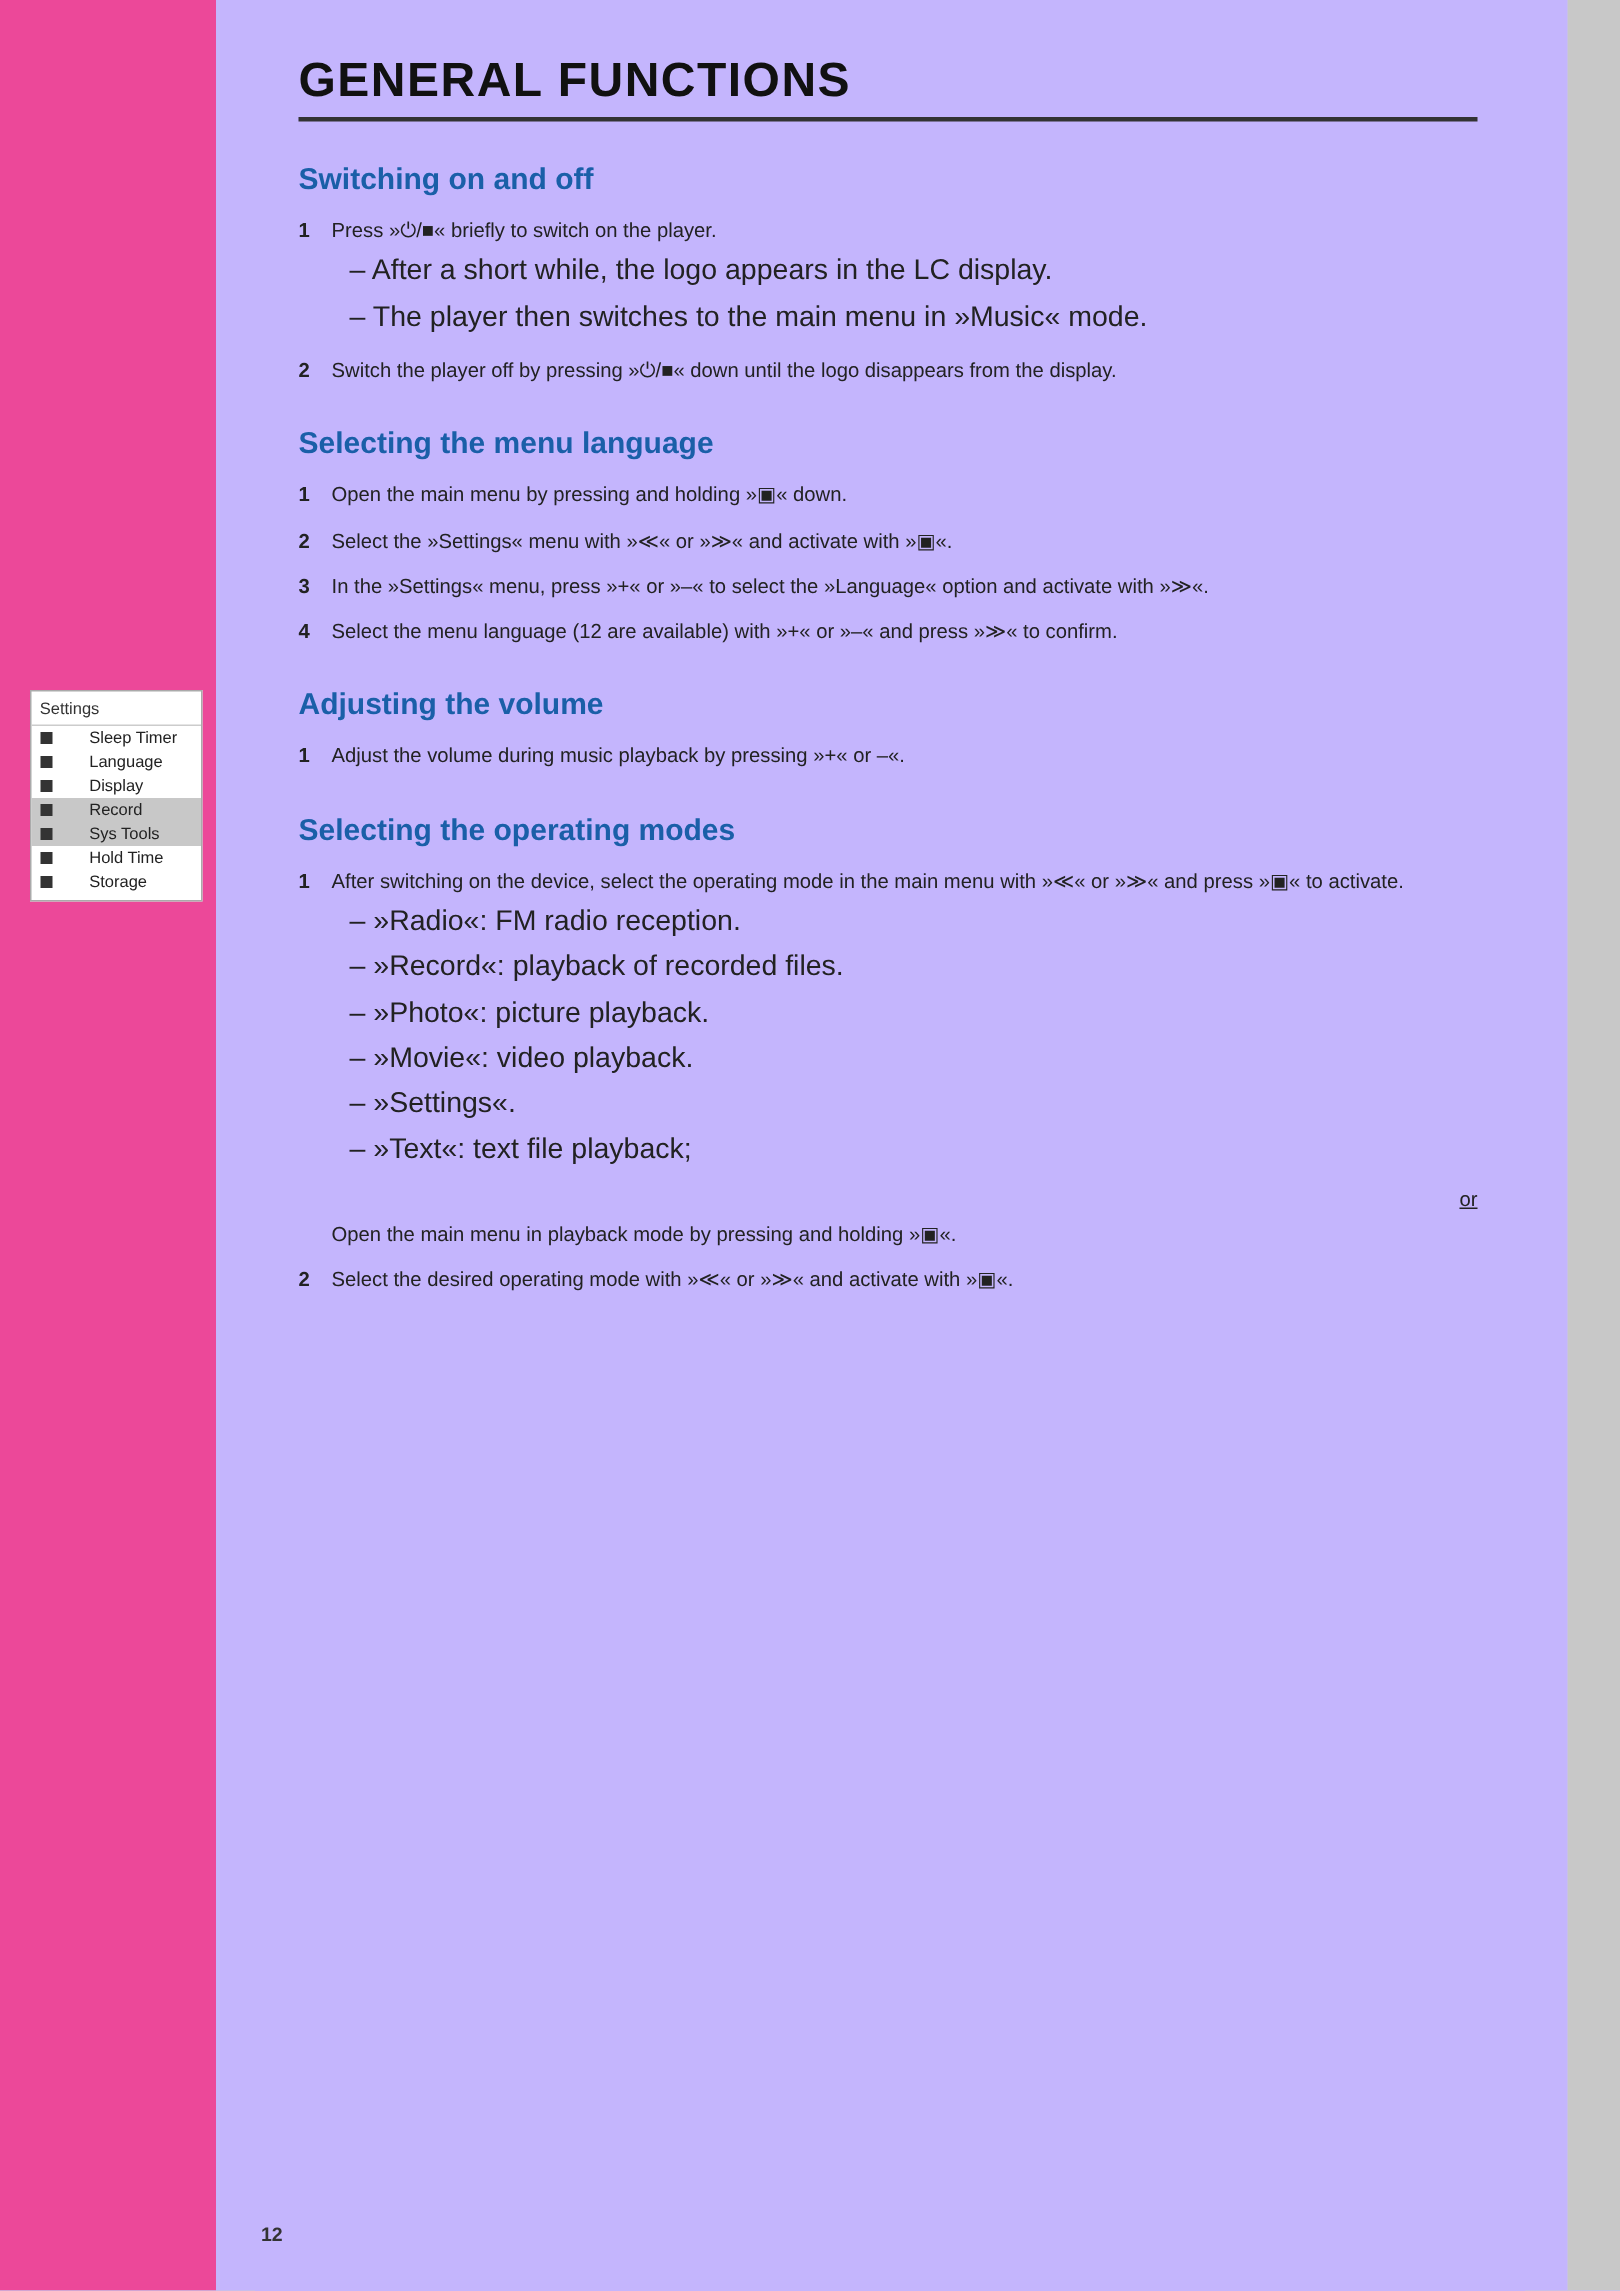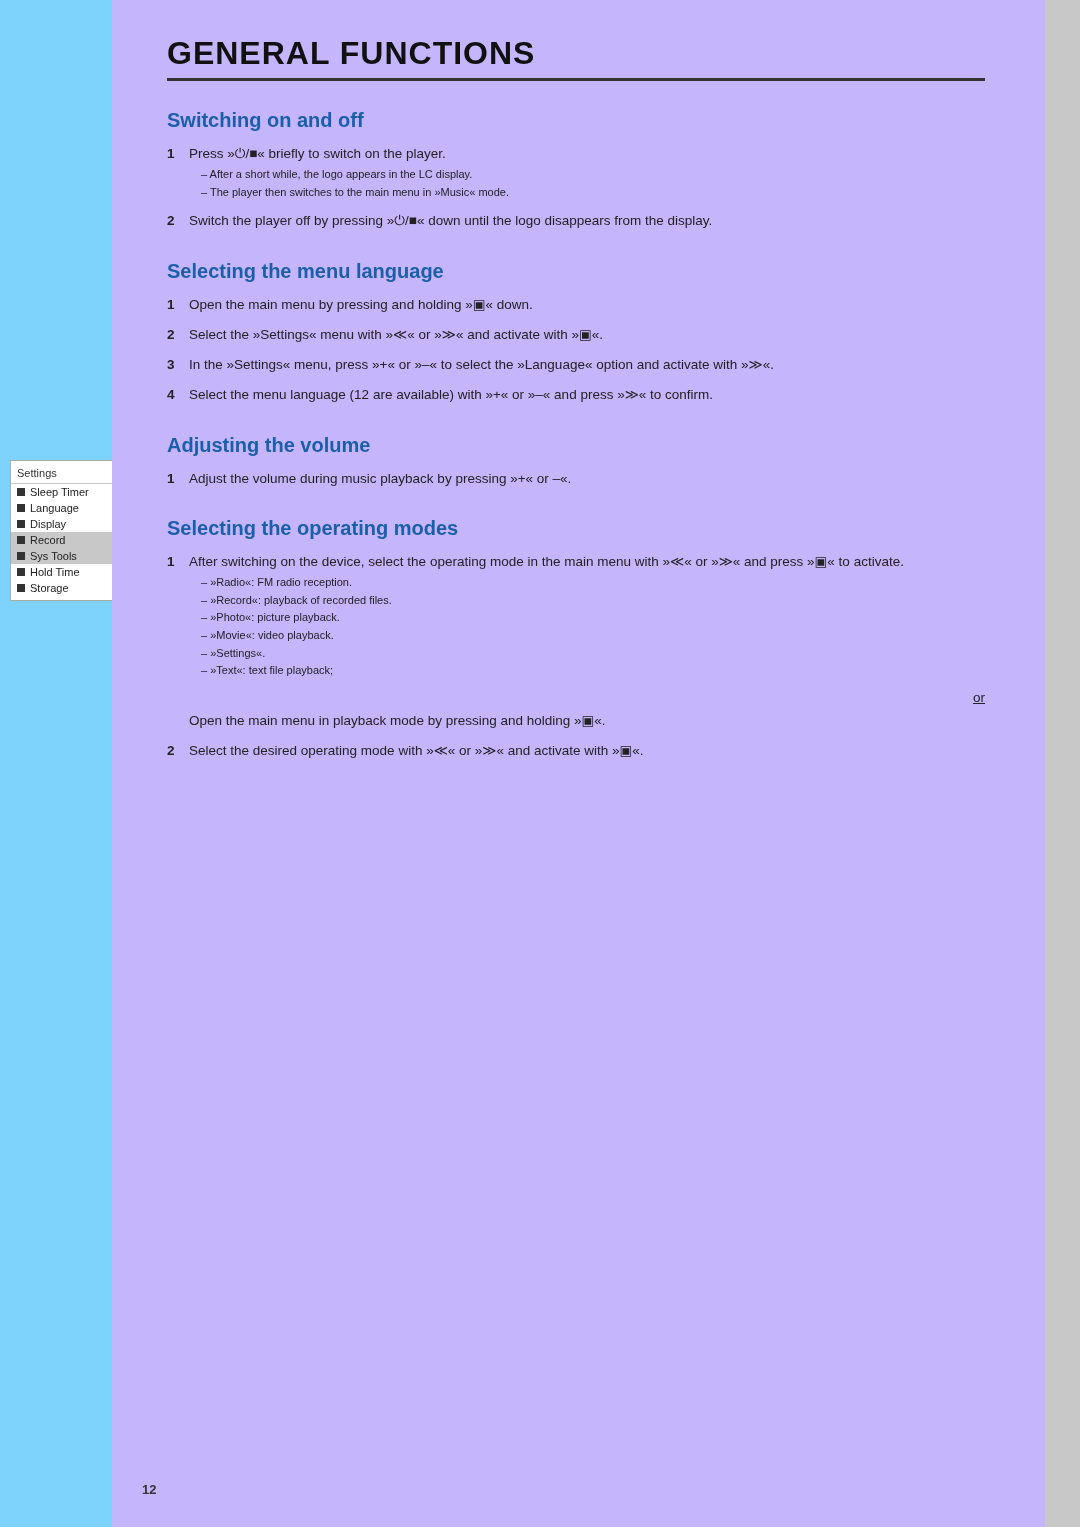--- a/index.html
+++ b/index.html
@@ -6,26 +6,26 @@
     body {
       background: #d0d0d0;
       font-family: Arial, Helvetica, sans-serif;
       width: 1080px;
       min-height: 1527px;
       display: flex;
       align-items: stretch;
     }
 
     .left-sidebar {
-      width: 112px;
-      background: #7dd3fc;
+      width: 144px;
+      background: #ec4899;
       flex-shrink: 0;
       display: flex;
       flex-direction: column;
-      align-items: flex-start;
+      align-items: center;
       padding-top: 460px;
       padding-left: 10px;
     }
 
     .settings-box {
       background: white;
       border: 1px solid #aaa;
       width: 115px;
       padding: 4px 0;
     }
@@ -38,20 +38,21 @@
       font-weight: normal;
     }
 
     .settings-item {
       display: flex;
       align-items: center;
       padding: 2px 6px;
       font-size: 11px;
       color: #222;
       cursor: pointer;
+      gap: 20px;
     }
 
     .settings-item.active {
       background: #c8c8c8;
     }
 
     .settings-item .bullet {
       width: 8px;
       height: 8px;
       background: #333;
@@ -123,21 +124,21 @@
       flex: 1;
     }
 
     .sub-list {
       list-style: none;
       padding-left: 12px;
       margin-top: 2px;
     }
 
     .sub-list li {
-      font-size: 11px;
+      font-size: 19px;
       color: #222;
       line-height: 1.6;
     }
 
     .sub-list li::before {
       content: "– ";
     }
 
     .or-text {
       font-size: 13.5px;

